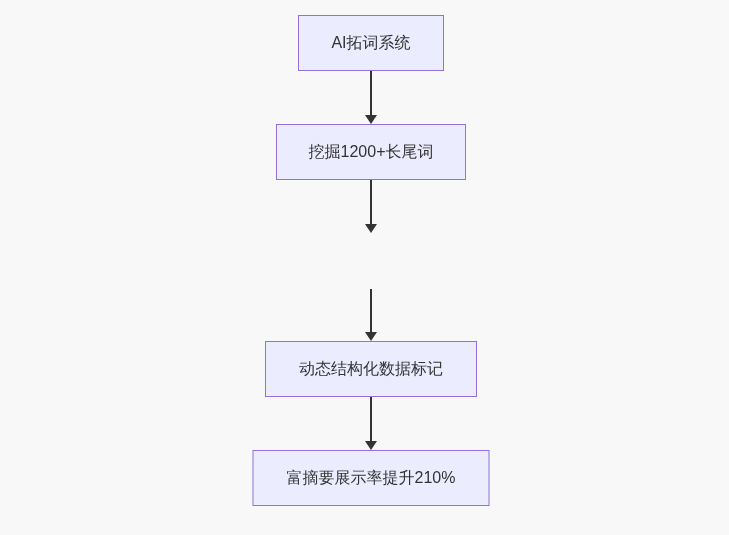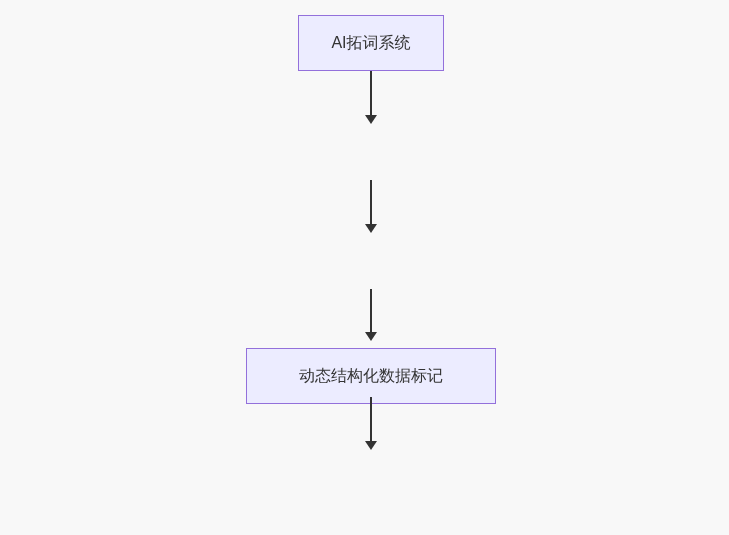--- a/index.html
+++ b/index.html
@@ -63,35 +63,41 @@
 
   <div class="node" style="top:15px;width:146px">
     <span>AI拓词系统</span>
   </div>
 
   <div class="arrow" style="top:71px;height:53px">
     <div class="line"></div>
     <div class="head"></div>
   </div>
 
+  <div class="node" style="top:124px;width:190px">
+    <span>挖掘1200+长尾词</span>
+  </div>
 
   <div class="arrow" style="top:180px;height:53px">
     <div class="line"></div>
     <div class="head"></div>
   </div>
 
 
   <div class="arrow" style="top:289px;height:52px">
     <div class="line"></div>
     <div class="head"></div>
   </div>
 
-  <div class="node" style="top:348px;width:250px">
+  <div class="node" style="top:341px;width:212px">
     <span>动态结构化数据标记</span>
   </div>
 
   <div class="arrow" style="top:397px;height:53px">
     <div class="line"></div>
     <div class="head"></div>
   </div>
 
+  <div class="node" style="top:450px;width:237px">
+    <span>富摘要展示率提升210%</span>
+  </div>
 
 </div>
 
 </body></html>

